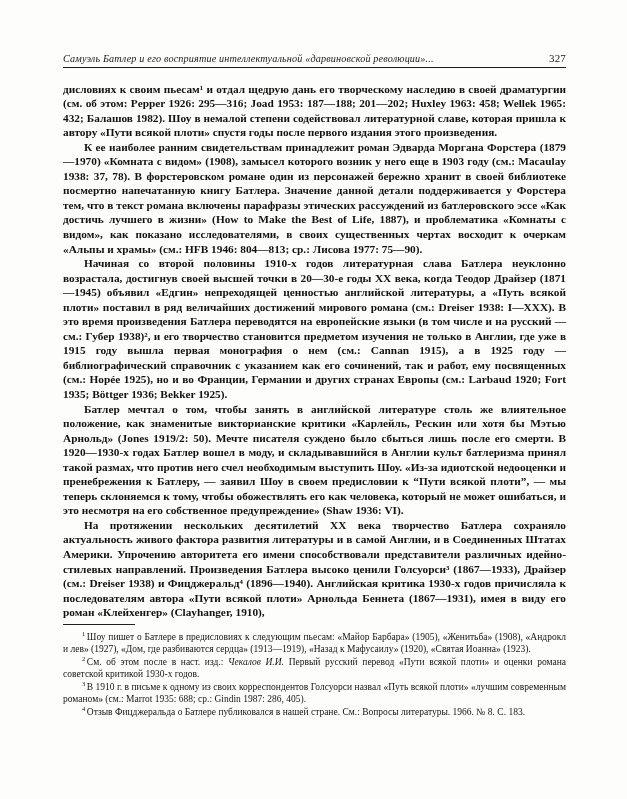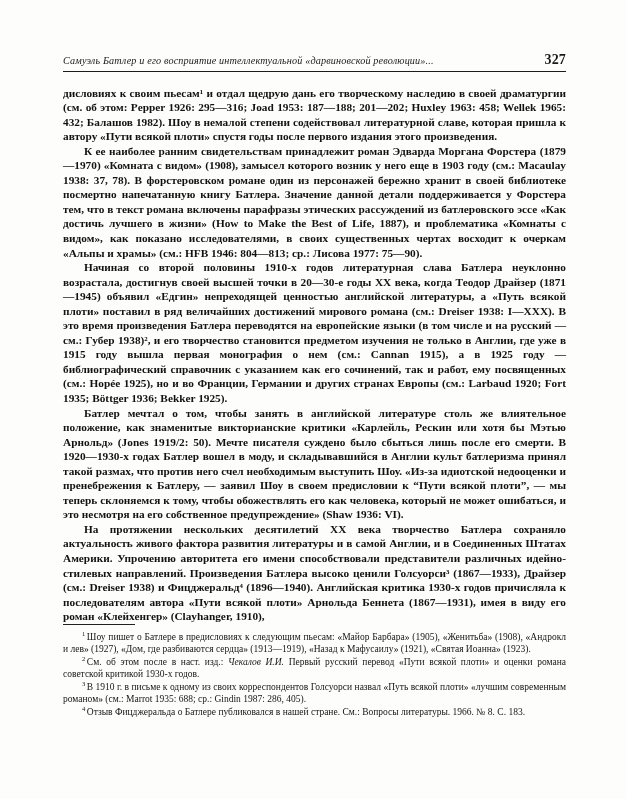--- a/index.html
+++ b/index.html
@@ -42,23 +42,22 @@
     padding-bottom: 2.5px;
   }
   .runhead-title {
     font-style: italic;
     white-space: nowrap;
     overflow: hidden;
     text-overflow: clip;
   }
   .runhead-folio {
     font-style: normal;
-    font-size: 14px;
+    font-size: 11px;
     padding-left: 10px;
-    font-weight: bold;
   }
   .rule-head {
     border-top: 1.15px solid #1c1c1c;
     width: 100%;
     margin-bottom: 14px;
   }
 
   
   .body-col {
     font-size: 11.3px;
@@ -135,21 +134,21 @@
       <p><span>На протяжении нескольких десятилетий XX века творчество Батлера сохраняло актуальность живого фактора развития литературы и в самой Англии, и в Соединенных Штатах Америки. Упрочению авторитета его имени способствовали представители различных идейно-стилевых направлений. Произведения Батлера высоко ценили Голсуорси³ (1867—1933), Драйзер (см.: Dreiser 1938) и Фицджеральд⁴ (1896—1940). Английская критика 1930-х годов причисляла к последователям автора «Пути всякой плоти» Арнольда Беннета (1867—1931), имея в виду его роман «Клейхенгер» (Clayhanger, 1910),</span></p>
 
     </div>
 
   </div>
 
   <div class="fn-wrap">
     <div class="fn-rule"></div>
     <div class="footnotes">
 
-      <p><span class="fn-mark">1</span><span>Шоу пишет о Батлере в предисловиях к следующим пьесам: «Майор Барбара» (1905), «Женитьба» (1908), «Андрокл и лев» (1927), «Дом, где разбиваются сердца» (1913—1919), «Назад к Мафусаилу» (1921), «Святая Иоанна» (1923).</span></p>
+      <p><span class="fn-mark">1</span><span>Шоу пишет о Батлере в предисловиях к следующим пьесам: «Майор Барбара» (1905), «Женитьба» (1908), «Андрокл и лев» (1927), «Дом, где разбиваются сердца» (1913—1919), «Назад к Мафусаилу» (1920), «Святая Иоанна» (1923).</span></p>
 
       <p><span class="fn-mark">2</span><span>См. об этом после в наст. изд.: </span><span class="it">Чекалов И.И.</span><span> Первый русский перевод «Пути всякой плоти» и оценки романа советской критикой 1930-х годов.</span></p>
 
       <p><span class="fn-mark">3</span><span>В 1910 г. в письме к одному из своих корреспондентов Голсуорси назвал «Путь всякой плоти» «лучшим современным романом» (см.: Marrot 1935: 688; ср.: Gindin 1987: 286, 405).</span></p>
 
       <p><span class="fn-mark">4</span><span>Отзыв Фицджеральда о Батлере публиковался в нашей стране. См.: Вопросы литературы. 1966. № 8. С. 183.</span></p>
 
     </div>
   </div>
 

